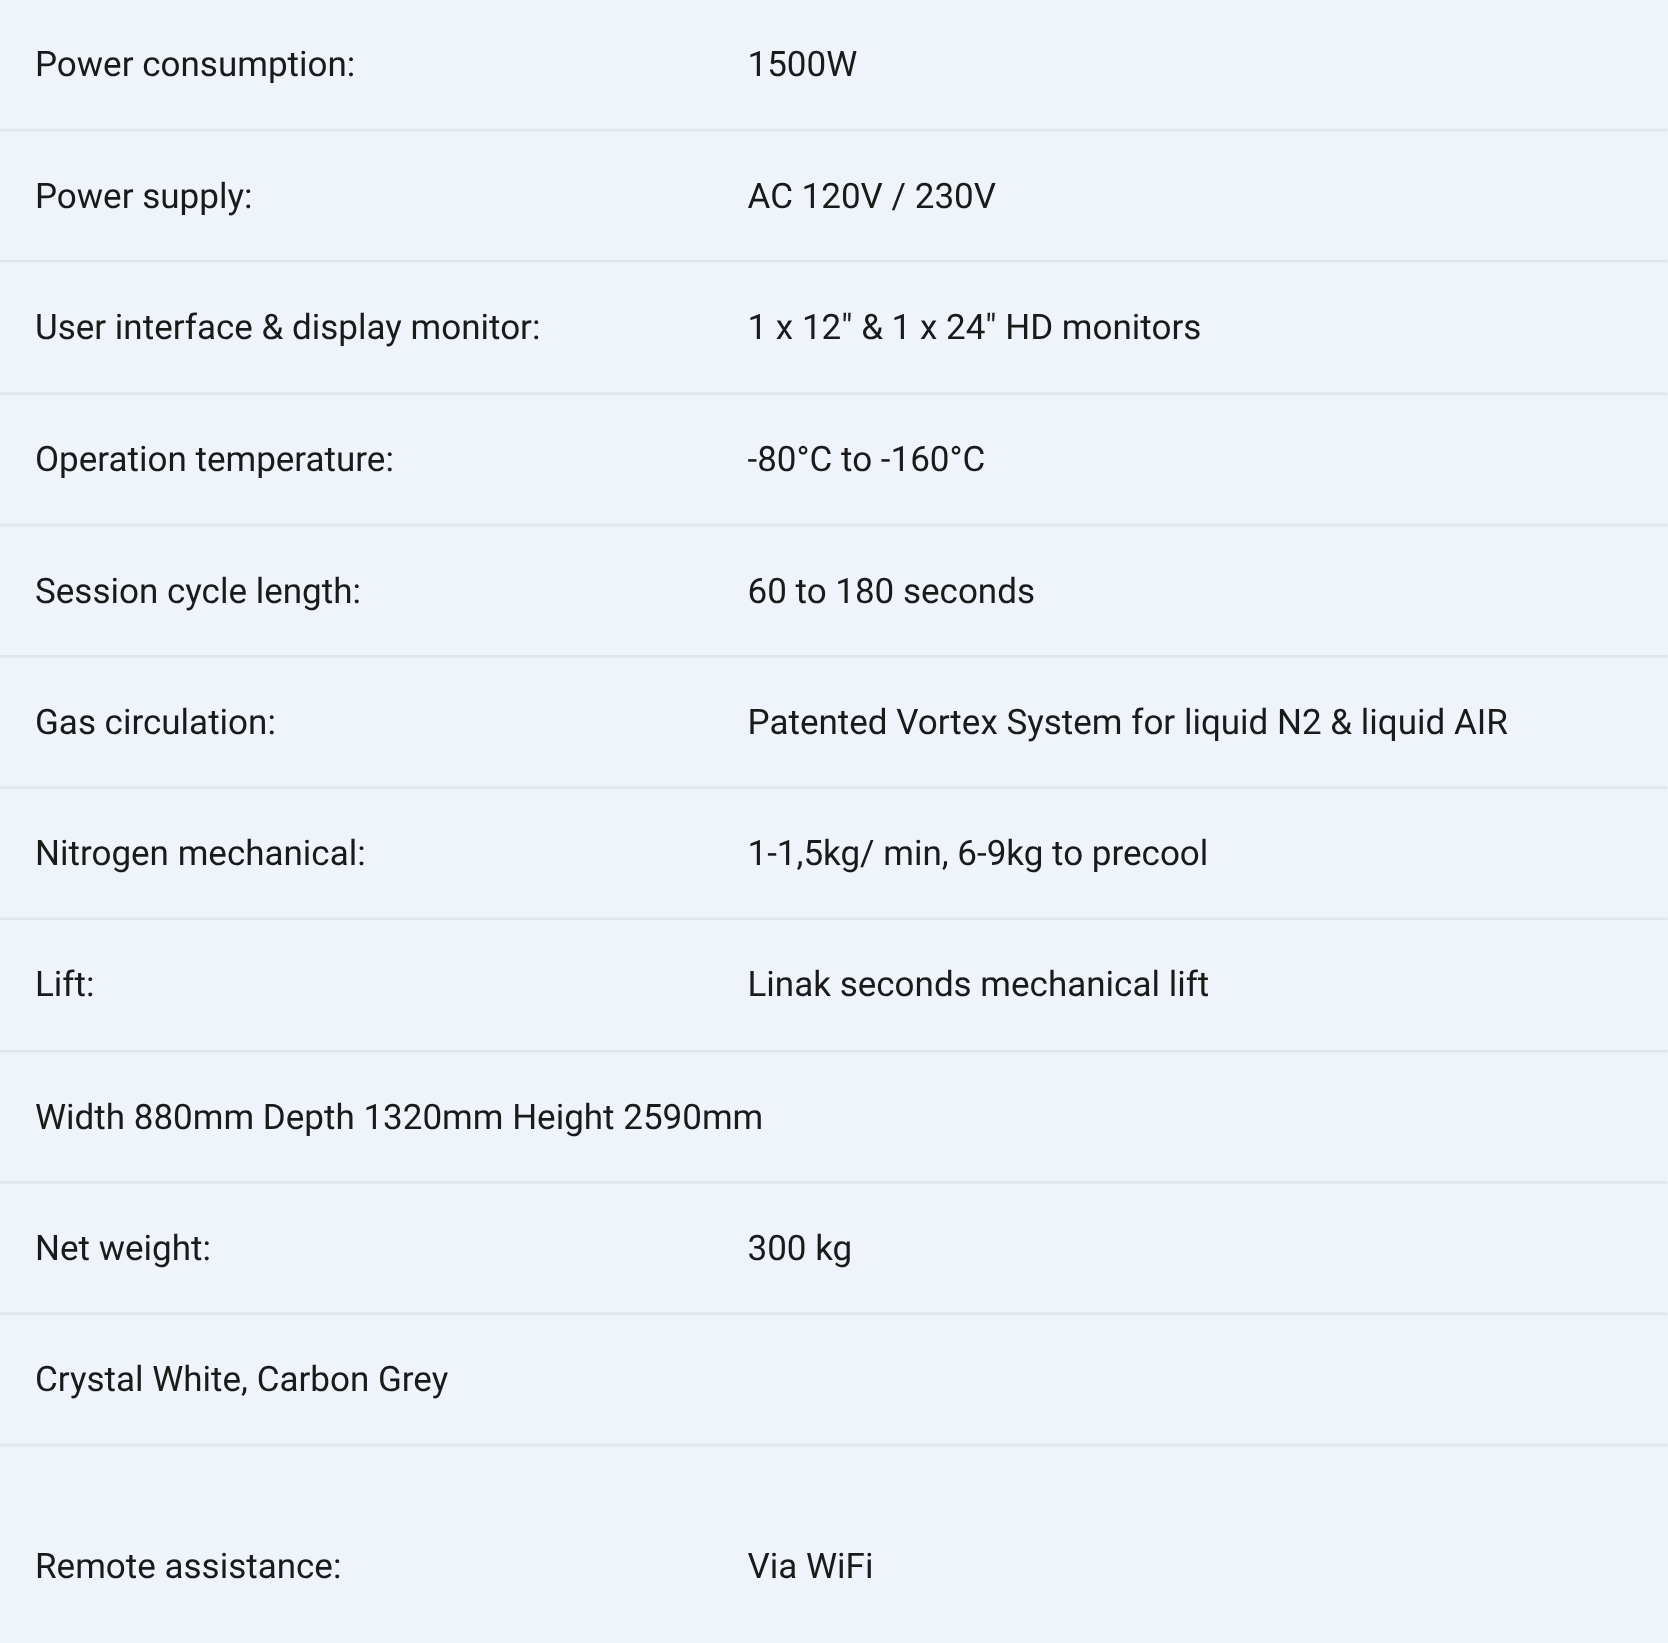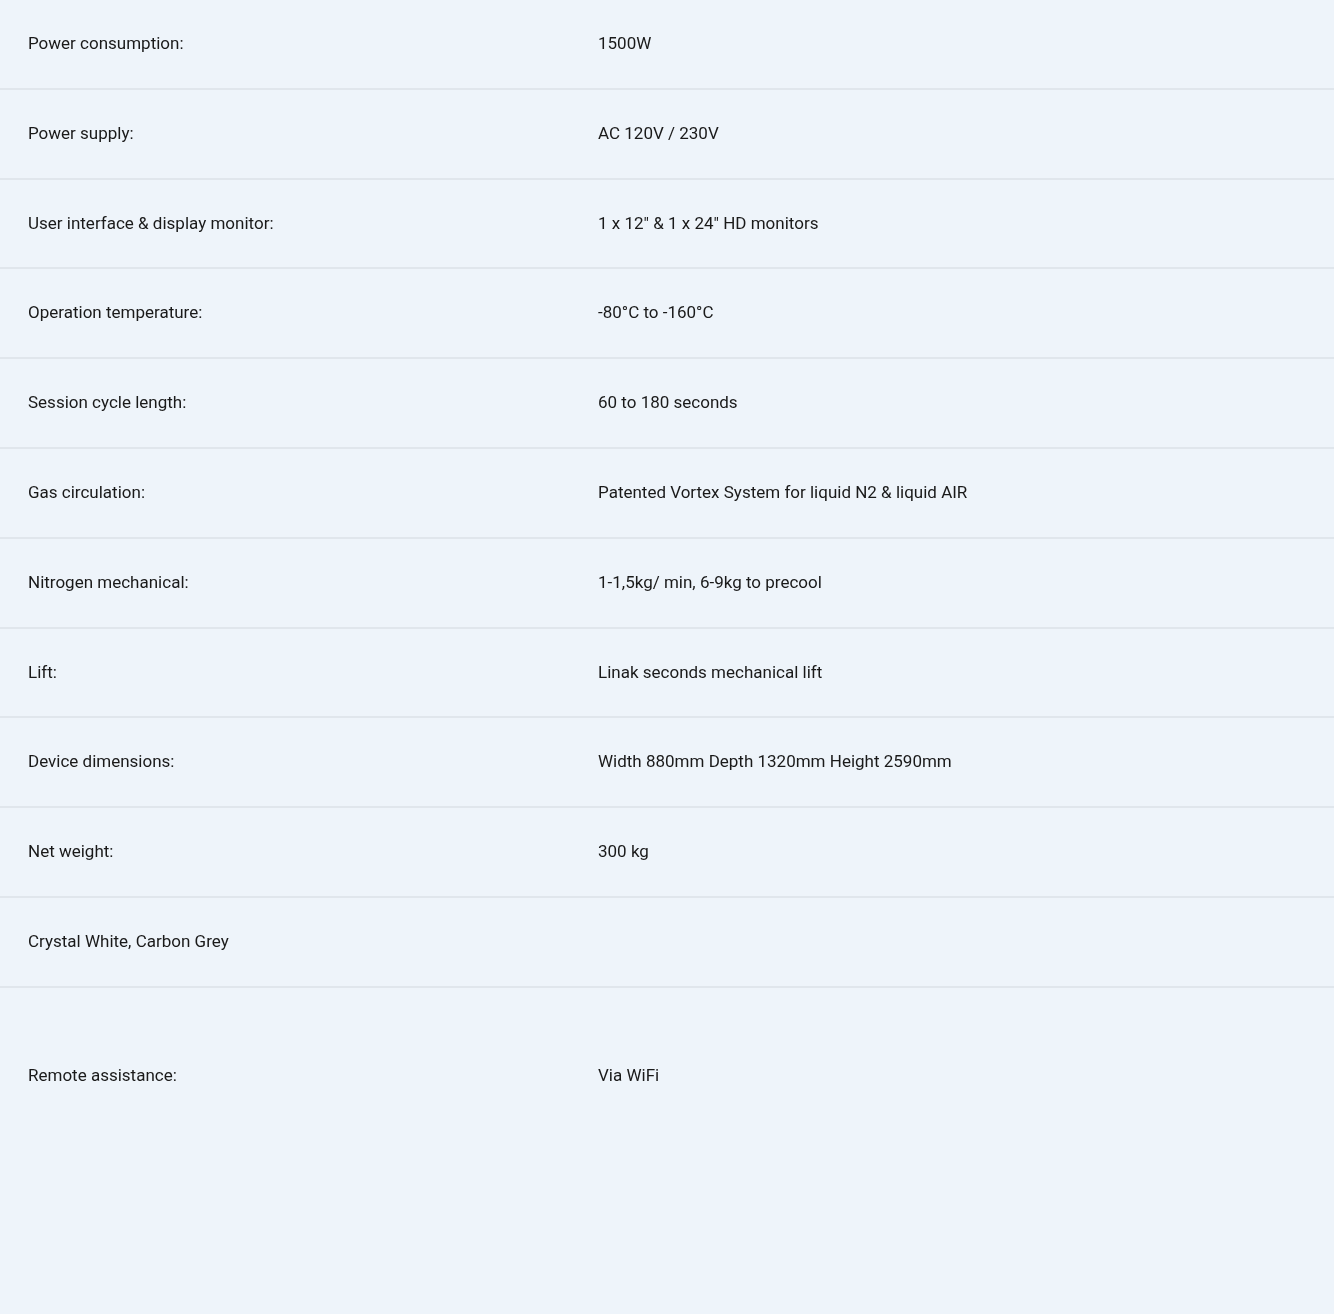--- a/index.html
+++ b/index.html
@@ -13,21 +13,21 @@
       width: 1334px;
       min-height: 1314px;
     }
     .spec-table {
       width: 100%;
     }
     .spec-row {
       display: flex;
       padding: 32px 28px;
       border-bottom: 2px solid #e0e6ec;
-      font-size: 17px;
+      font-size: 28px;
       color: #1a1a1a;
       line-height: 1.4;
     }
     .spec-row:last-child {
       border-bottom: none;
       margin-top: 44px;
     }
     .spec-label {
       width: 570px;
       flex-shrink: 0;
@@ -68,21 +68,20 @@
   </div>
   <div class="spec-row">
     <div class="spec-label">Nitrogen mechanical:</div>
     <div class="spec-value">1-1,5kg/ min, 6-9kg to precool</div>
   </div>
   <div class="spec-row">
     <div class="spec-label">Lift:</div>
     <div class="spec-value">Linak seconds mechanical lift</div>
   </div>
   <div class="spec-row">
-    <div class="spec-label">Device dimensions:</div>
     <div class="spec-value">Width 880mm Depth 1320mm Height 2590mm</div>
   </div>
   <div class="spec-row">
     <div class="spec-label">Net weight:</div>
     <div class="spec-value">300 kg</div>
   </div>
   <div class="spec-row">
     <div class="spec-value">Crystal White, Carbon Grey</div>
   </div>
   <div class="spec-row">

